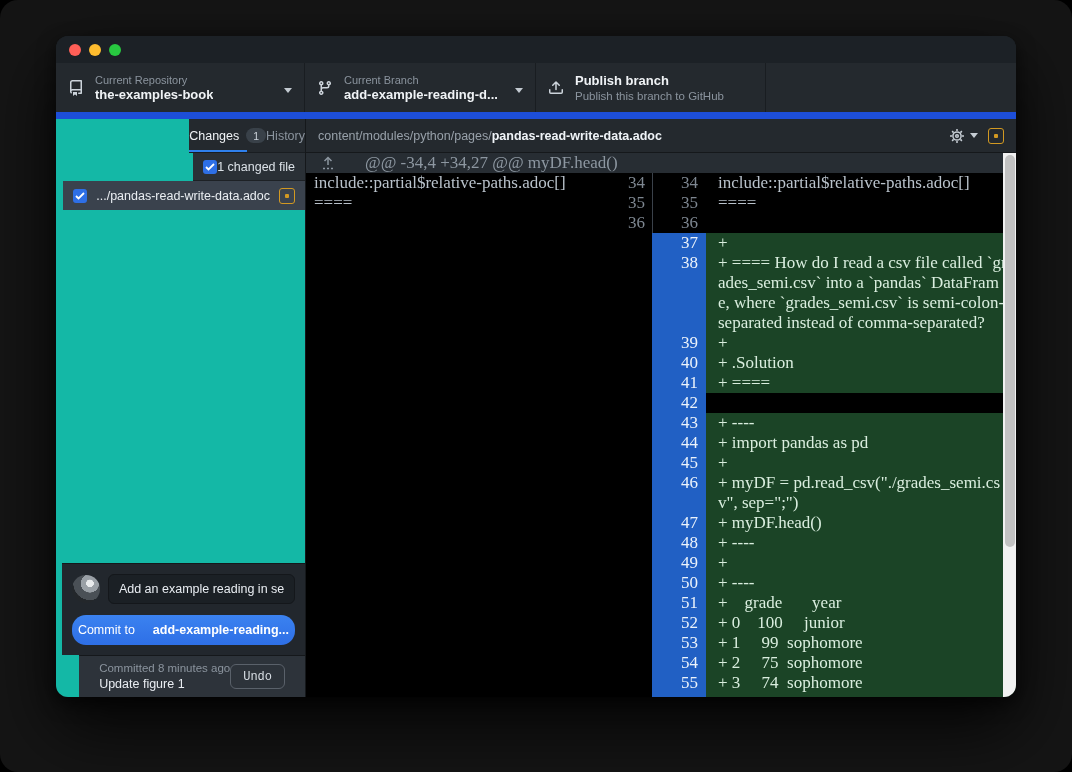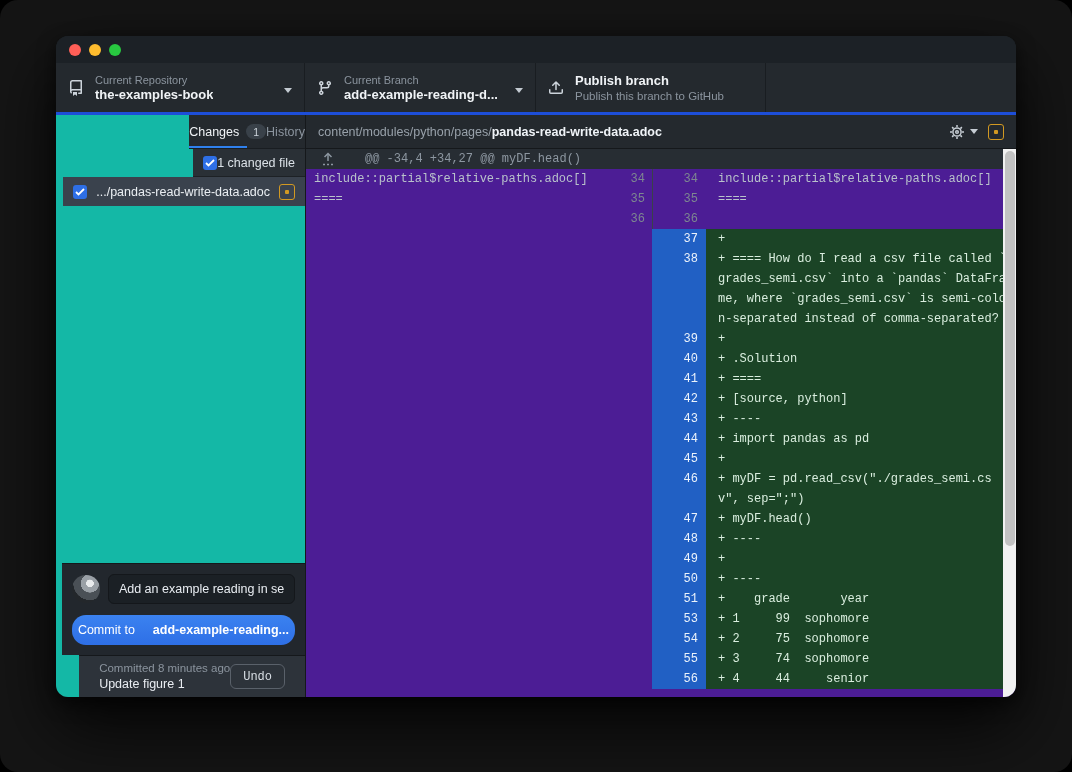--- a/index.html
+++ b/index.html
@@ -4,21 +4,21 @@
 <style>
   html,body{margin:0;padding:0;width:1072px;height:772px;background:#000;overflow:hidden;}
   .screen{position:absolute;inset:0;background:#151515;border-radius:18px;overflow:hidden;font-family:"Liberation Sans",sans-serif;}
   .window{position:absolute;left:56px;top:36px;width:960px;height:661px;border-radius:12px;background:#1f2428;
           box-shadow:0 30px 70px rgba(0,0,0,.8),0 6px 18px rgba(0,0,0,.6);overflow:hidden;display:flex;flex-direction:column;}
   
   .titlebar{height:27px;flex:none;background:#1c2126;display:flex;align-items:center;padding-left:13px;gap:8px;}
   .tl{width:12px;height:12px;border-radius:50%;}
   .tl.red{background:#ff5f57}.tl.yellow{background:#febc2e}.tl.green{background:#28c840}
   
-  .toolbar{height:49px;flex:none;background:#24292e;display:flex;border-bottom:3px solid #1d4ed8;}
+  .toolbar{height:49px;flex:none;background:#24292e;display:flex;border-bottom:7px solid #1d4ed8;}
   .tb-section{display:flex;align-items:center;padding:0 12px;border-right:1px solid #191d21;box-sizing:border-box;}
   .tb-repo{width:249px}.tb-branch{width:231px}.tb-publish{width:230px}
   .tb-icon{margin-right:11px;display:flex;color:#cdd4db;flex:none}
   .tb-text{min-width:0}
   .tb-label{font-size:11px;color:#8b949e;line-height:14px;white-space:nowrap}
   .tb-value{font-size:13px;color:#f0f3f6;font-weight:700;line-height:16px;white-space:nowrap;overflow:hidden}
   .tb-sub{font-size:11.5px;color:#8b949e;line-height:14px;white-space:nowrap}
   .tb-chevron{margin-left:auto;color:#c3cad1;flex:none;padding-left:8px}
   
   .main{flex:1;display:flex;min-height:0;}
@@ -57,22 +57,22 @@
   .undo-l1{font-size:11.5px;color:#8b949e;line-height:15px}
   .undo-l2{font-size:12.5px;color:#e9edf2;line-height:16px}
   .undo-btn{margin-left:auto;height:25px;padding:0 12px;background:transparent;border:1px solid #5a616a;border-radius:6px;
             color:#d9dfe5;font-size:12px;font-family:Liberation Mono, monospace;cursor:default}
   
   .diffpane{flex:1;display:flex;flex-direction:column;min-width:0;min-height:0}
   .diff-header{height:33px;flex:none;background:#24292e;border-bottom:1px solid #15181b;display:flex;align-items:center;padding:0 12px;font-size:12.5px}
   .path-prefix{color:#98a1aa}.path-name{color:#f0f4f8;font-weight:700}
   .diff-header-actions{margin-left:auto;display:flex;align-items:center;gap:10px}
   .gear-btn{display:flex;align-items:center;gap:5px;background:none;border:none;padding:0;color:#c6cdd4;cursor:default}
-  .diff-body{flex:1;position:relative;background:#4c1d95;overflow:hidden;
-             font-family:Liberation Mono, monospace;font-size:12px;line-height:20px;color:#b9c2cb}
+  .diff-body{flex:1;position:relative;background:#000000;overflow:hidden;
+             font-family:Liberation Serif, serif;font-size:17px;line-height:20px;color:#b9c2cb}
   .hunk{min-height:20px;background:#272d33;color:#8d97a1;display:flex;align-items:center}
   .hunk-icon{margin-left:16px;display:flex;flex:none}
   .hunk-text{margin-left:31px;white-space:pre}
   .drow{display:flex;align-items:stretch;min-height:20px}
   .dl{width:312px;flex:none;padding-left:8px;white-space:pre-wrap;word-break:break-all;box-sizing:border-box}
   .go{width:34px;flex:none;text-align:right;padding-right:7px;color:#7e8791;box-sizing:border-box}
   .gn{width:54px;flex:none;text-align:right;padding-right:8px;color:#7e8791;border-left:1px solid #3a414a;box-sizing:border-box}
   .dr{flex:1;min-width:0;padding:0 8px 0 12px;white-space:pre-wrap;word-break:break-all}
   .drow.add .dr{background:var(--added-green,#1b4426);color:#daeedf}
   .drow.add .gn{background:var(--gutter-blue,#2160c4);color:#ecf3fb;border-left-color:transparent}
@@ -277,21 +277,20 @@
               <div class="drow add">
                 <div class="dl"></div>
                 <div class="go"></div>
                 <div class="gn">41</div>
                 <div class="dr">+ ====</div>
               </div>
               <div class="drow add">
                 <div class="dl"></div>
                 <div class="go"></div>
                 <div class="gn">42</div>
-                <div class="dr">+ [source, python]</div>
               </div>
               <div class="drow add">
                 <div class="dl"></div>
                 <div class="go"></div>
                 <div class="gn">43</div>
                 <div class="dr">+ ----</div>
               </div>
               <div class="drow add">
                 <div class="dl"></div>
                 <div class="go"></div>
@@ -332,20 +331,26 @@
                 <div class="dl"></div>
                 <div class="go"></div>
                 <div class="gn">50</div>
                 <div class="dr">+ ----</div>
               </div>
               <div class="drow add">
                 <div class="dl"></div>
                 <div class="go"></div>
                 <div class="gn">51</div>
                 <div class="dr">+    grade       year</div>
+              </div>
+              <div class="drow add">
+                <div class="dl"></div>
+                <div class="go"></div>
+                <div class="gn">52</div>
+                <div class="dr">+ 0    100     junior</div>
               </div>
               <div class="drow add">
                 <div class="dl"></div>
                 <div class="go"></div>
                 <div class="gn">53</div>
                 <div class="dr">+ 1     99  sophomore</div>
               </div>
               <div class="drow add">
                 <div class="dl"></div>
                 <div class="go"></div>

